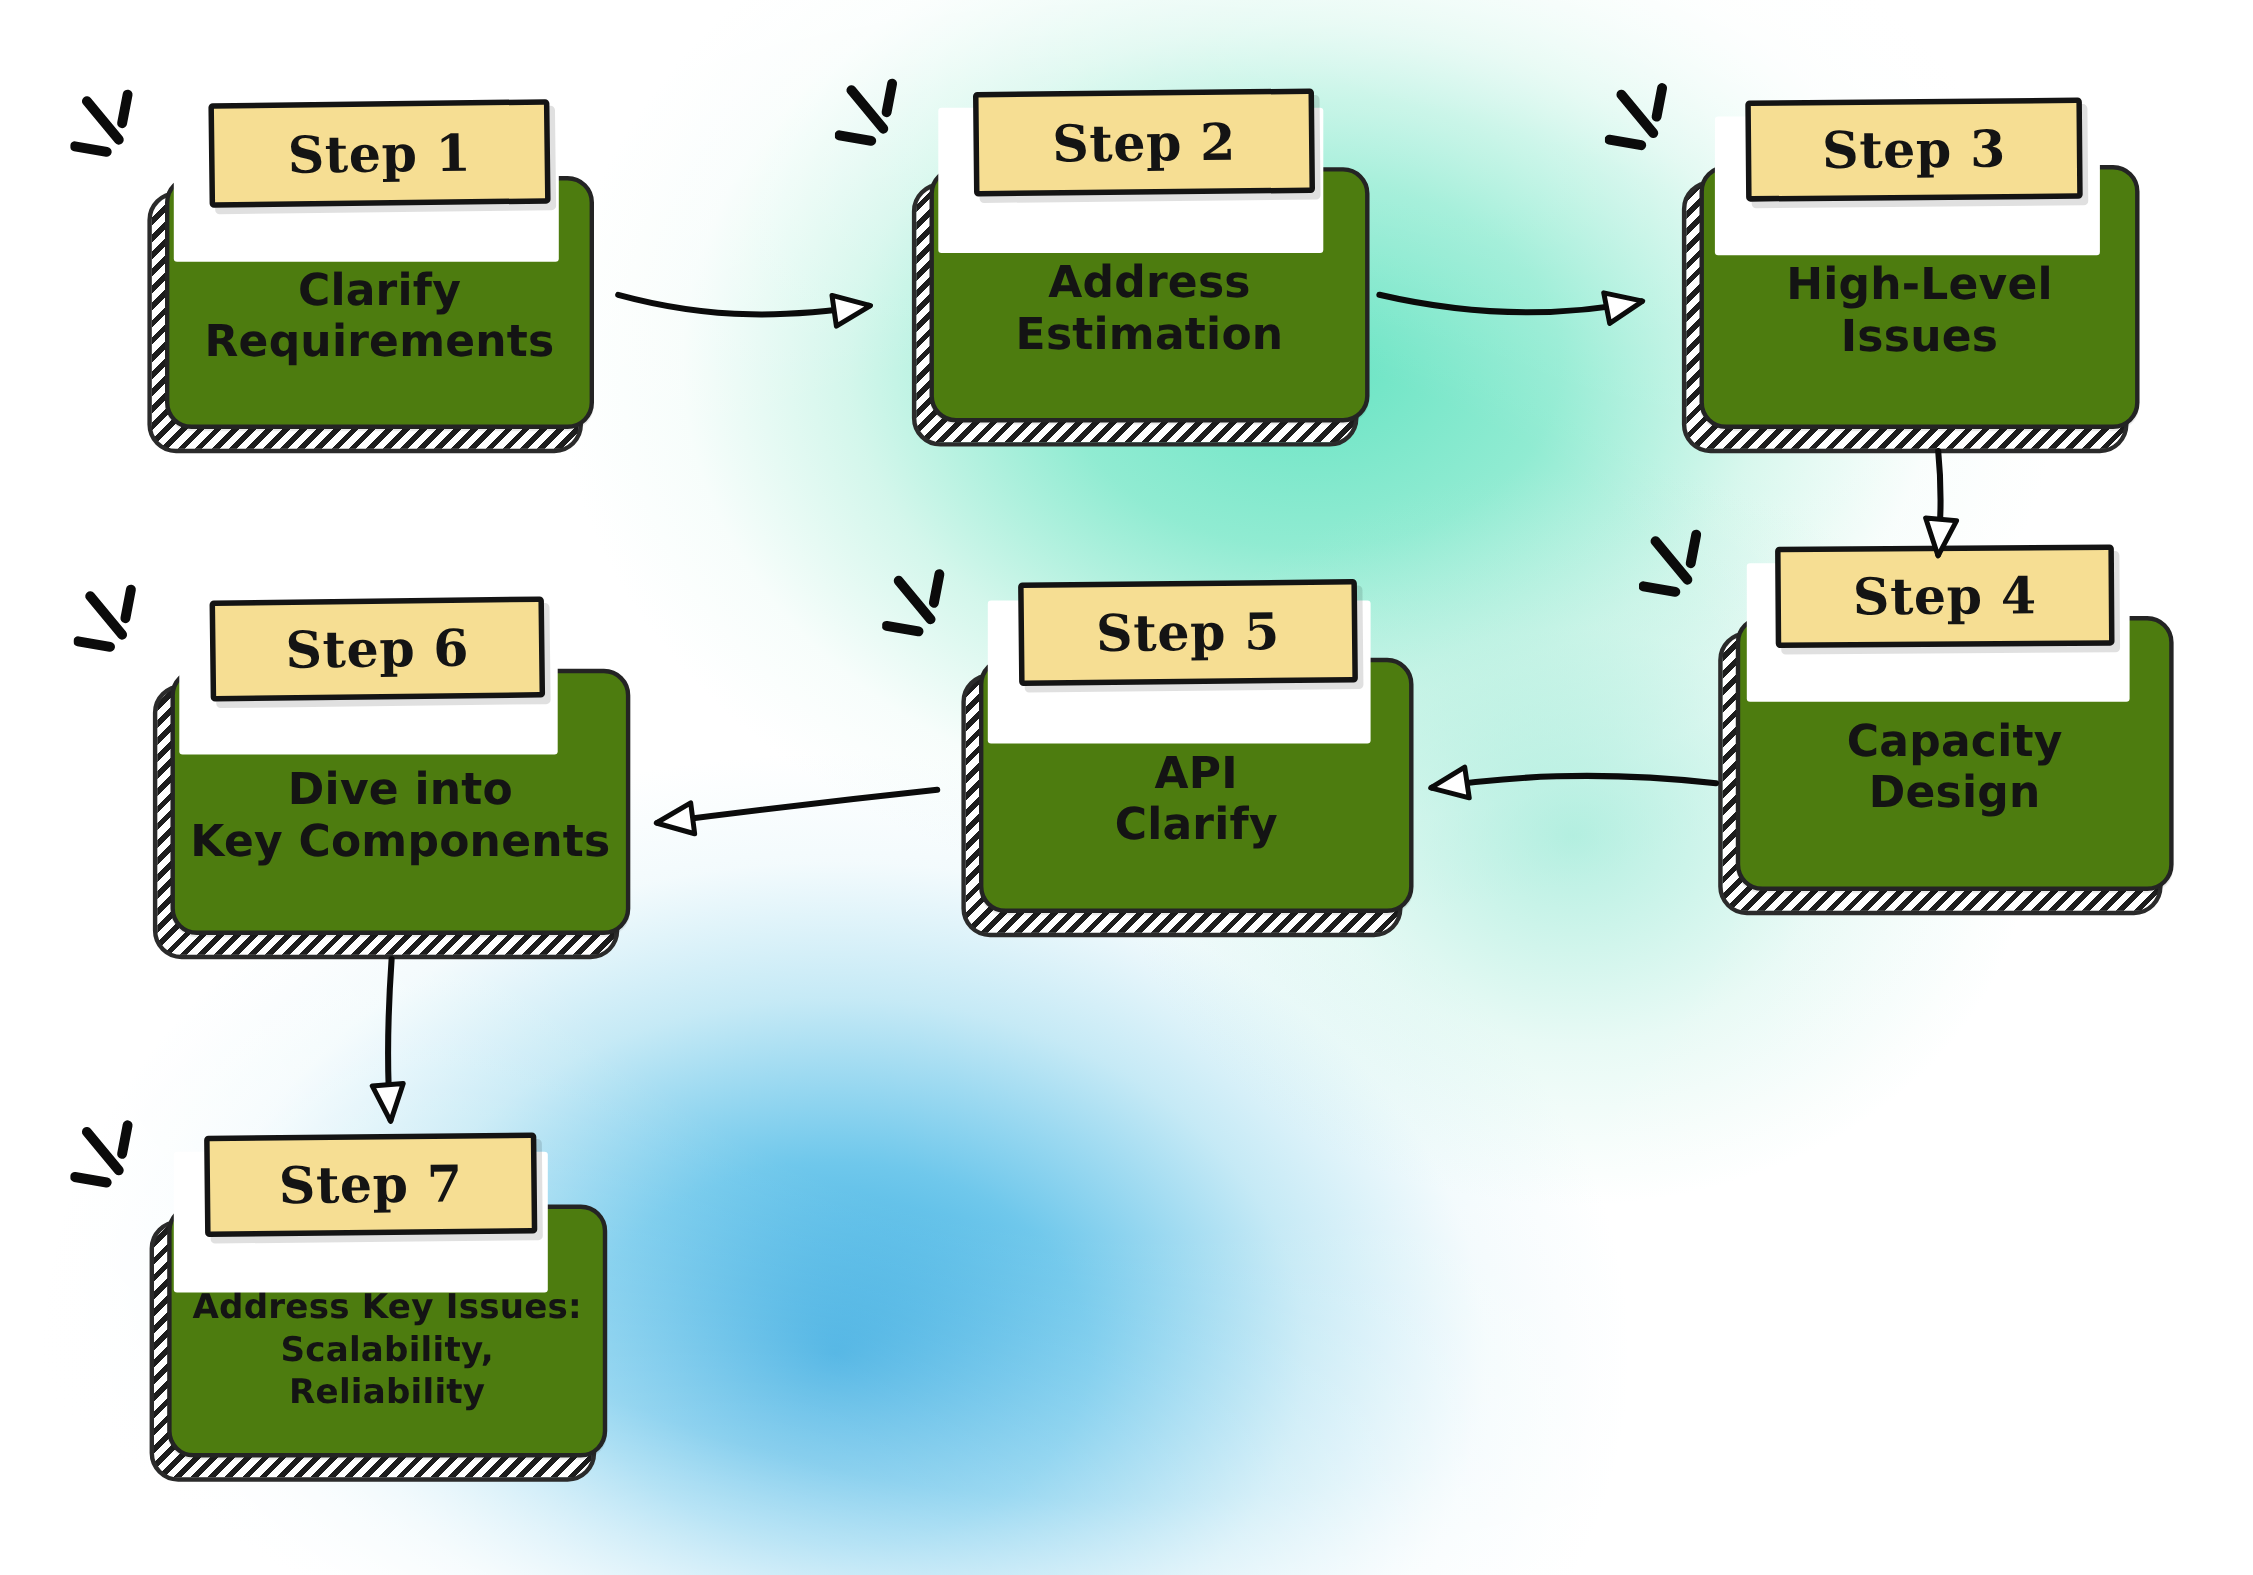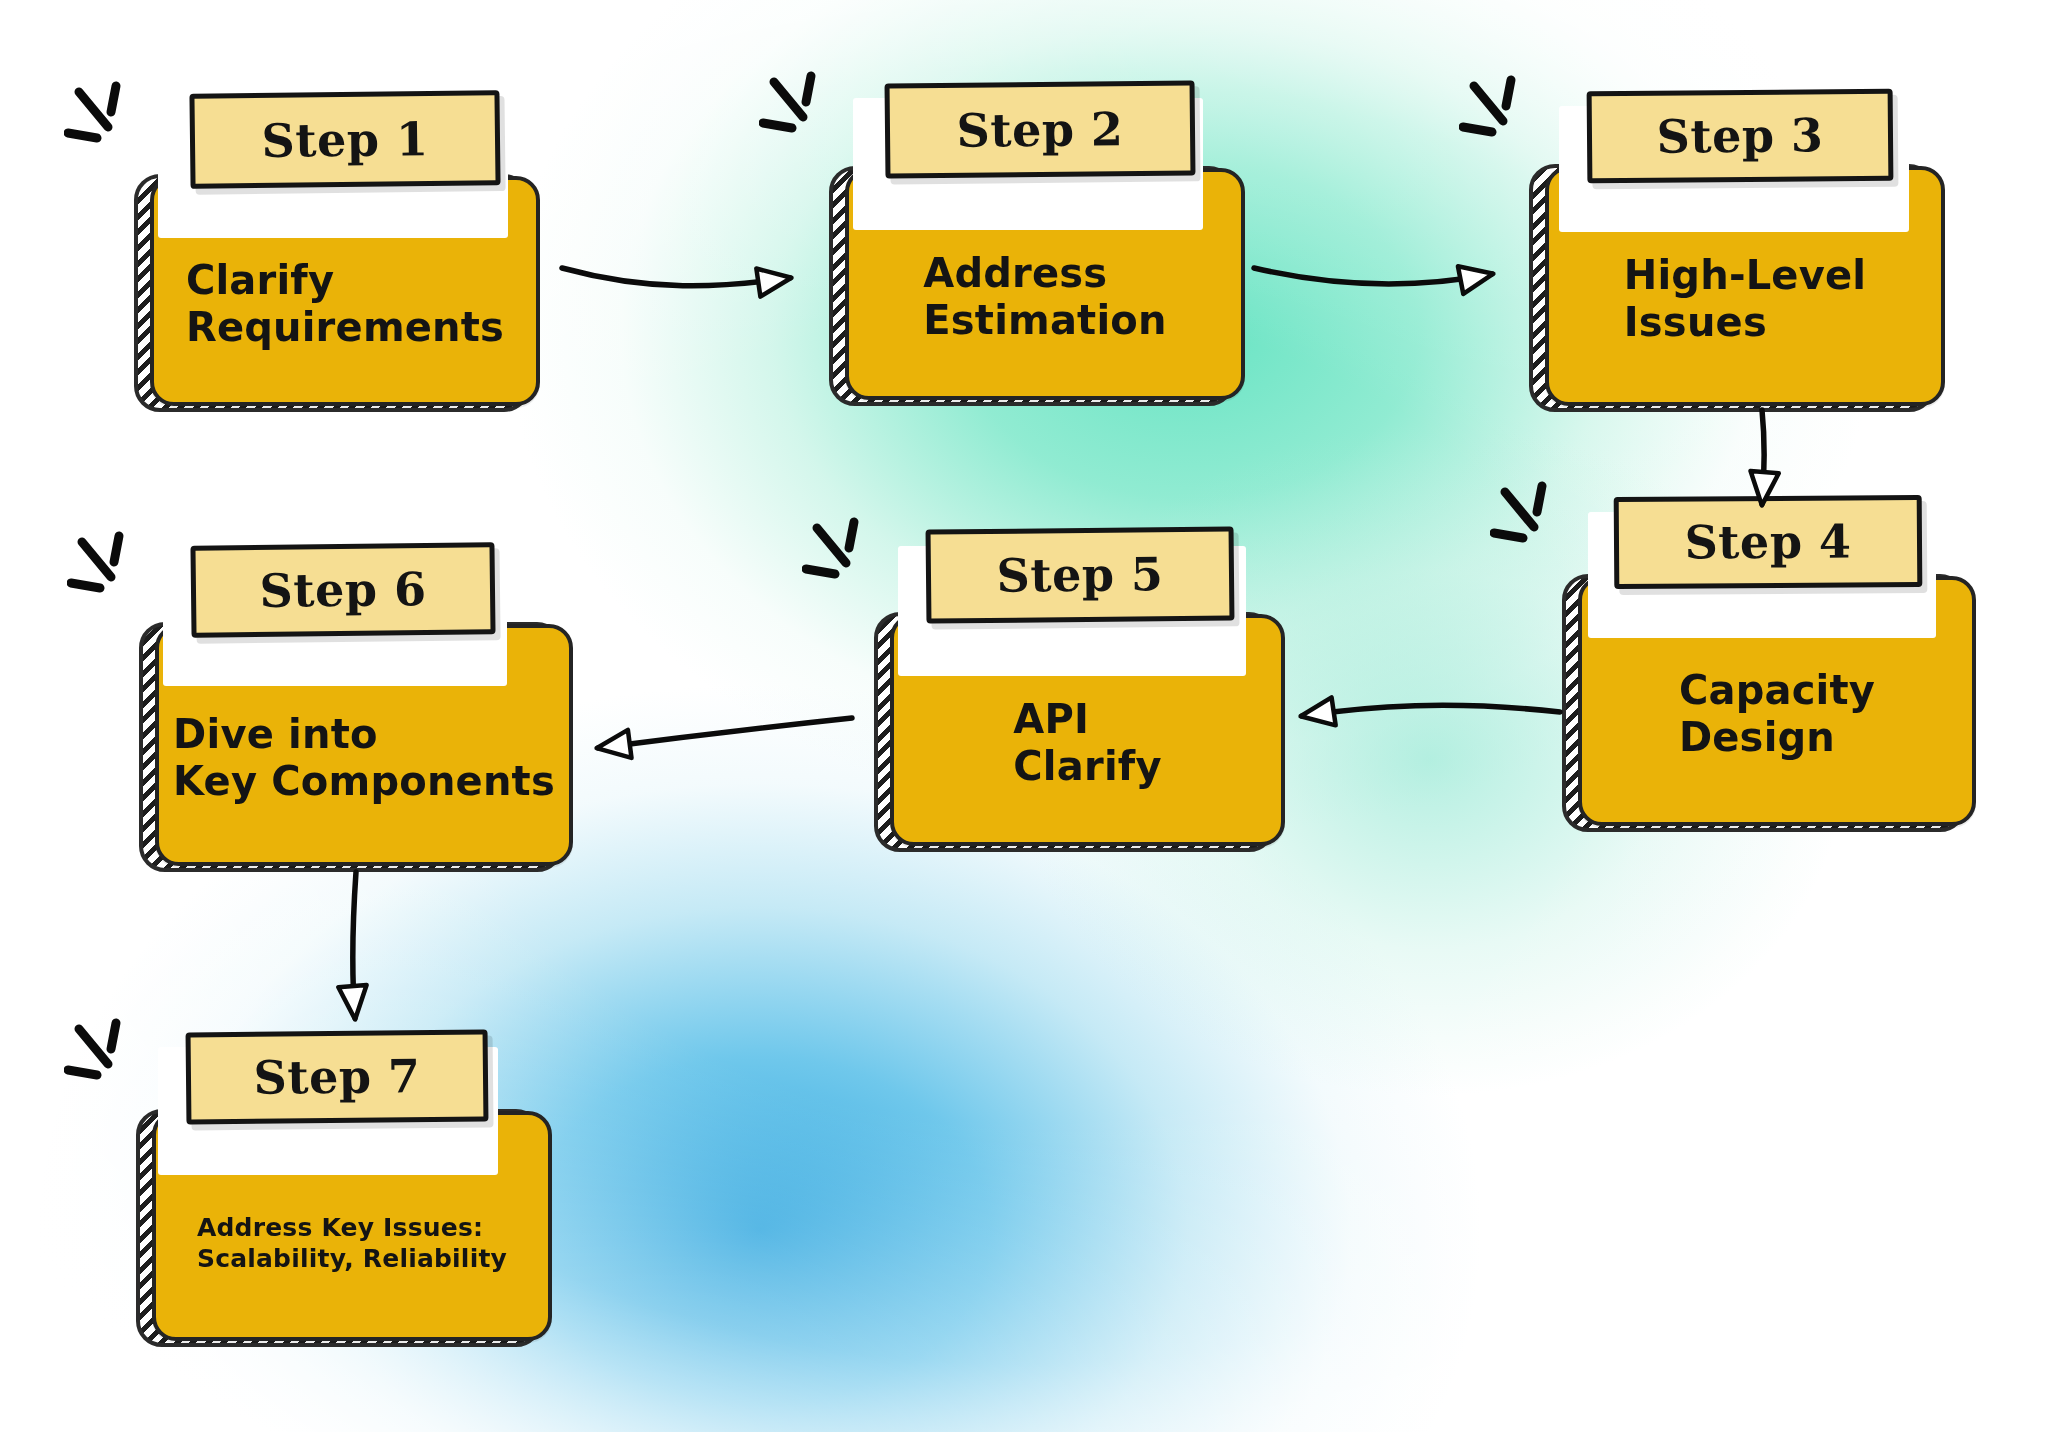--- a/index.html
+++ b/index.html
@@ -58,41 +58,41 @@
     background:
       repeating-linear-gradient(-45deg,
         #1d1d1d 0px,#1d1d1d 5px,
         #ffffff 5px,#ffffff 11px);
     border:4px solid #2b2b2b;
     box-sizing:border-box;
   }
 
   
   .body{
-    position:absolute;left:0;top:16px;width:100%;height:100%;
-    background:#eab308;
+    position:absolute;left:0;top:0;width:100%;height:100%;
+    background:#4d7c0f;
     border:4px solid #242424;
     border-radius:24px;
     box-sizing:border-box;
     display:flex;align-items:center;justify-content:center;
-    text-align:left;
+    text-align:center;
     box-shadow:0 2px 0 rgba(0,0,0,0.08);
   }
   .body-text{
     color:#141414;
     font-family:"DejaVu Sans", sans-serif;
     font-weight:700;
     font-size:40px;
     line-height:1.18;
     letter-spacing:0.2px;
     padding:0 14px;
     margin-top:26px;
     white-space:pre-line;
   }
-  .body-text.small{font-size:25px;line-height:1.25;margin-top:34px;}
+  .body-text.small{font-size:31px;line-height:1.25;margin-top:34px;}
 
   
   .paper{
     position:absolute;
     background:#ffffff;
     border-radius:3px;
     z-index:3;
   }
 
   

